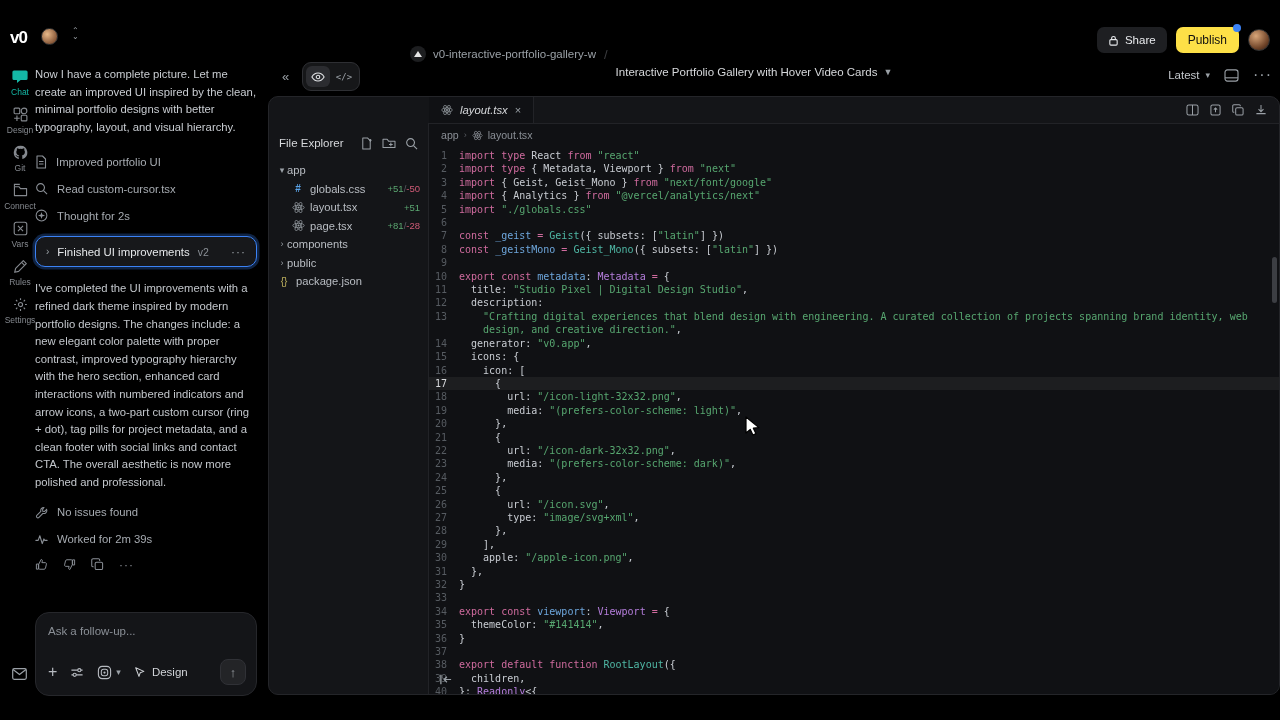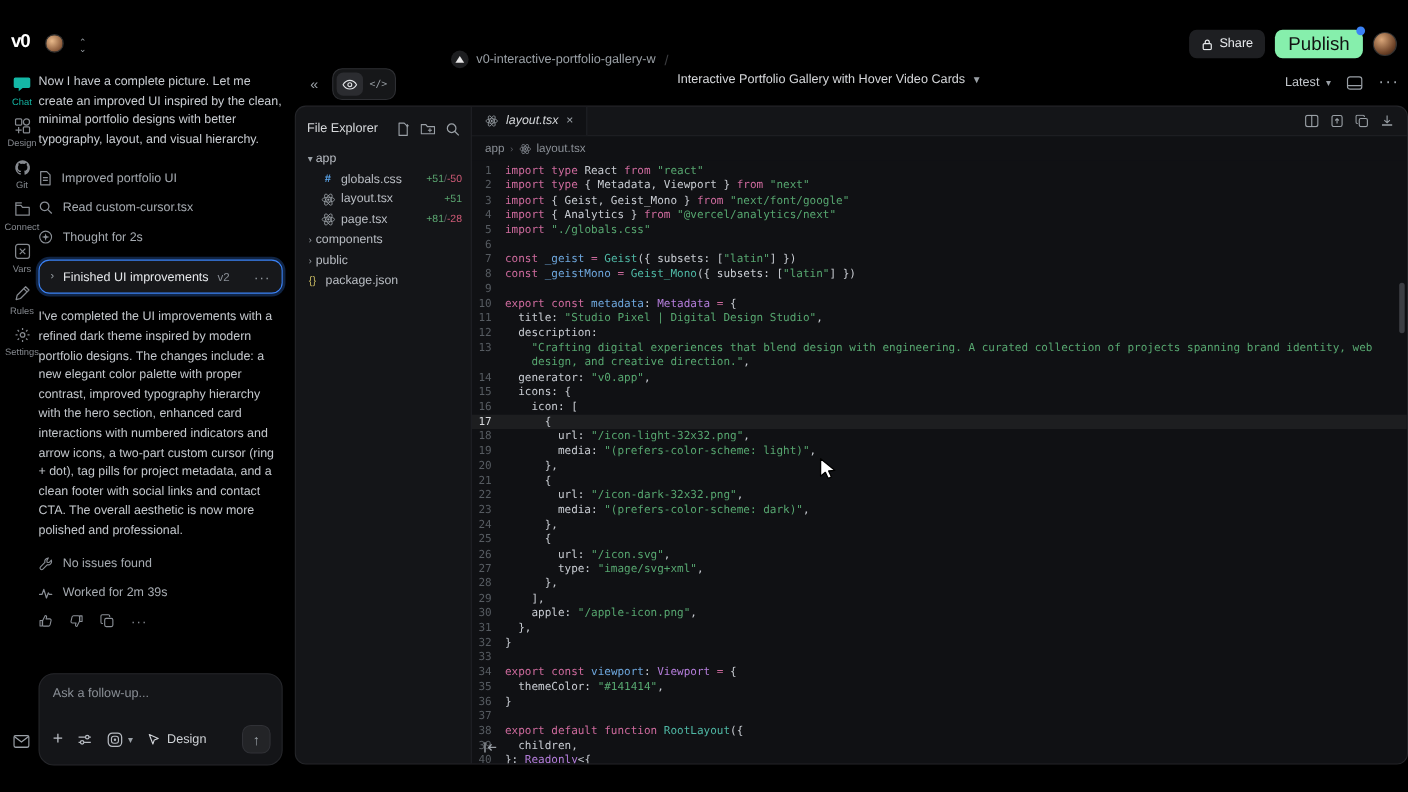--- a/index.html
+++ b/index.html
@@ -1,34 +1,34 @@
 <!DOCTYPE html>
 <html style="--accent: #3b82f6; --syn-keyword: #cf6b9e; --syn-string: #57a770; --syn-variable: #6ea7dd; --syn-type: #b57edc; --syn-function: #4fb8a5; --syn-plain: #c8ccd2; --diff-add: #5ba771; --diff-del: #cf5a76;"><head>
 <meta charset="utf-8">
 <style>
   * { margin:0; padding:0; box-sizing:border-box; }
   html,body { width:1280px; height:720px; overflow:hidden; background:#000; font-family:"Liberation Sans",sans-serif; }
   svg { display:block; }
 
   
   .topbar { position:absolute; left:0; top:0; width:1280px; height:60px; display:flex; align-items:center; }
-  .tb-left { position:absolute; left:10px; top:28px; display:flex; align-items:flex-end; gap:14px; }
+  .tb-left { position:absolute; left:10px; top:28px; display:flex; align-items:flex-start; gap:14px; }
   .v0-logo { color:#fff; font-weight:bold; font-size:17px; letter-spacing:-1px; }
   .avatar-sm { width:17px; height:17px; border-radius:50%; background:radial-gradient(circle at 35% 35%, #e8b98a, #8a5a3a 70%, #44291a); border:1px solid #333; }
   .updown { display:flex; flex-direction:column; line-height:6px; color:#9aa0a6; font-size:8px; cursor:pointer; }
   .tb-center { position:absolute; left:410px; top:30px; display:flex; align-items:center; gap:8px; font-size:11.5px; }
   .proj-chip { display:flex; align-items:center; gap:7px; color:#9aa0a6; cursor:pointer; }
   .tri-circle { width:16px; height:16px; border-radius:50%; background:#1d1e20; display:flex; align-items:center; justify-content:center; }
   .tri { width:0; height:0; border-left:4px solid transparent; border-right:4px solid transparent; border-bottom:6px solid #e6e6e6; }
   .slash { color:#3c3d40; font-size:13px; }
   .chat-title { color:#d6d8db; display:flex; align-items:center; gap:6px; cursor:pointer;margin-top:36px; }
   .chev { color:#9aa0a6; font-size:9px; }
   .tb-right { position:absolute; right:10px; top:27px; display:flex; align-items:center; gap:9px; }
   .btn-share { display:flex; align-items:center; gap:6px; background:#1e1f22; color:#e8eaed; border:none; border-radius:7px; height:26px; padding:0 11px; font-size:11.5px; cursor:pointer; }
-  .btn-publish { position:relative; background:#86efac; color:#111; border:none; border-radius:7px; height:26px; padding:0 12px; font-size:17px; font-weight:500; cursor:pointer; }
+  .btn-publish { position:relative; background:#fde047; color:#111; border:none; border-radius:7px; height:26px; padding:0 12px; font-size:12px; font-weight:500; cursor:pointer; }
   .pub-dot { position:absolute; right:-2px; top:-3px; width:8px; height:8px; border-radius:50%; background:var(--accent); }
   .avatar-lg { width:22px; height:22px; border-radius:50%; background:radial-gradient(circle at 35% 30%, #d9a679, #6e4328 65%, #2c1a10); border:1px solid #333; cursor:pointer; }
 
   
   .rail { position:absolute; left:0; top:62px; width:40px; height:600px; display:flex; flex-direction:column; align-items:center; gap:9px; padding-top:6px; }
   .rail-item { display:flex; flex-direction:column; align-items:center; gap:3px; color:#808archive5; cursor:pointer; width:40px; }
   .rail-item { color:#85898f; }
   .rail-item.active { color:#14b8a6; }
   .rail-label { font-size:8.5px; }
   .rail-ico { width:16px; height:16px; display:flex; align-items:center; justify-content:center; }
@@ -64,21 +64,21 @@
   .collapse-chevs { position:absolute; left:12px; top:7px; color:#9aa0a6; font-size:13px; cursor:pointer; }
   .seg { position:absolute; left:32px; top:0; height:29px; display:flex; align-items:center; background:#161719; border:1px solid #2e2f33; border-radius:9px; padding:3px; gap:2px; }
   .seg-btn { width:24px; height:21px; border-radius:6px; display:flex; align-items:center; justify-content:center; color:#9aa0a6; cursor:pointer; }
   .seg-btn.on { background:#2b2c30; color:#e2e4e7; }
   .ed-tb-right { position:absolute; right:8px; top:4px; display:flex; align-items:center; gap:14px; color:#c3c7cc; }
   .latest { display:flex; align-items:center; gap:6px; font-size:11.5px; cursor:pointer; }
   .tb-ico { color:#9aa0a6; cursor:pointer; }
 
   
   .panel { position:absolute; left:268px; top:96px; width:1012px; height:599px; background:#141518; border:1px solid #242529; border-radius:10px; overflow:hidden; display:flex; }
-  .explorer { width:160px; flex:0 0 160px; border-right:1px solid #222327; padding-top:8px; }
+  .explorer { width:160px; flex:0 0 160px; border-right:1px solid #222327; padding-top:8px;margin-top:26px; }
   .exp-head { display:flex; align-items:center; padding:0 10px; height:24px; }
   .exp-title { color:#d6d8db; font-size:11.5px; }
   .exp-icons { margin-left:auto; display:flex; gap:9px; color:#9aa0a6; }
   .exp-icons span { cursor:pointer; }
   .tree { margin-top:6px; font-size:11.2px; }
   .tree-row { display:flex; align-items:center; height:18.5px; padding-right:8px; color:#b9bdc3; cursor:pointer; }
   .tree-chev { width:10px; color:#9aa0a6; font-size:9px; text-align:center; flex:0 0 auto; }
   .tree-ico { width:14px; margin-right:5px; display:flex; justify-content:center; color:#9aa0a6; font-size:10px; flex:0 0 auto; }
   .tree-name { white-space:nowrap; }
   .tree-diff { margin-left:auto; font-size:9.5px; white-space:nowrap; }

